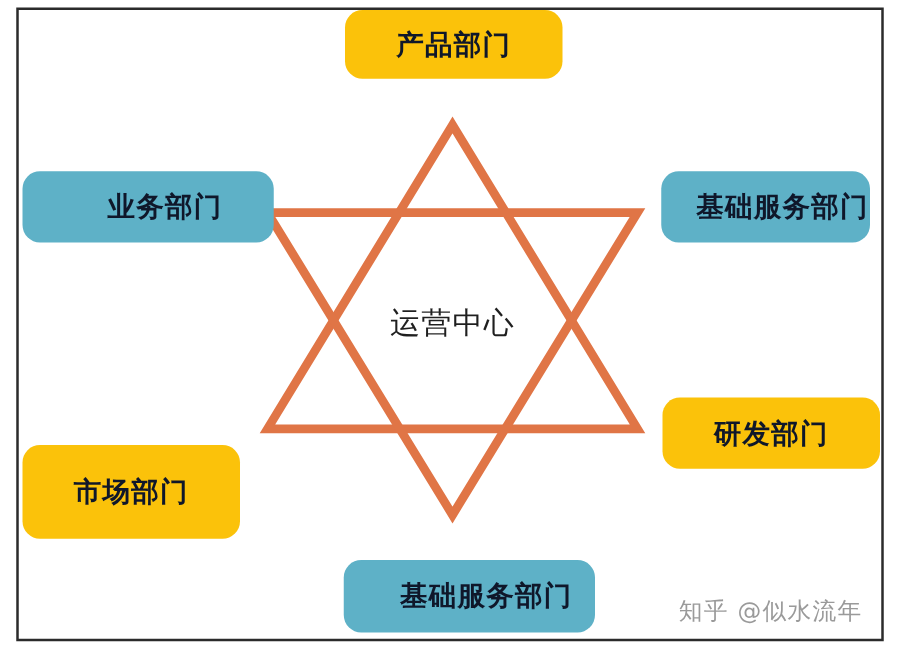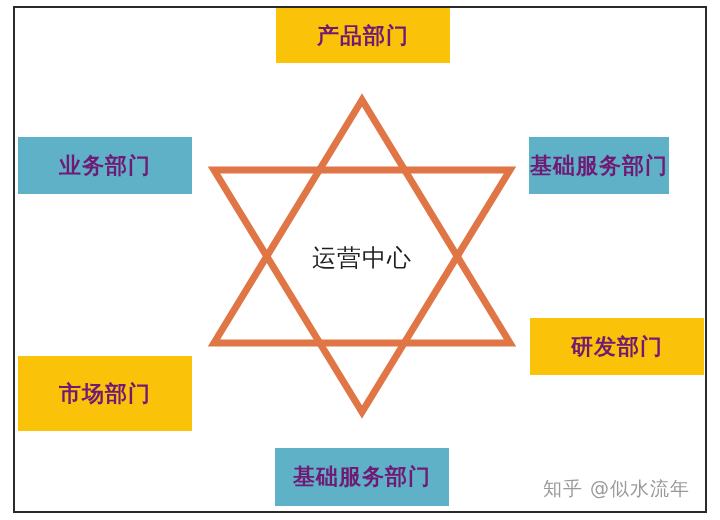--- a/index.html
+++ b/index.html
@@ -31,26 +31,27 @@
       width: 720px;
       height: 520px;
     }
     .box {
       position: absolute;
       display: flex;
       align-items: center;
       justify-content: center;
       font-size: 22px;
       font-weight: bold;
-      color: #701a75;
+      color: #0f172a;
       letter-spacing: 1px;
       white-space: nowrap;
+      border-radius: 14px;
     }
     .yellow { background: #fbc20a; }
-    .blue { background: #5eb1c7; }
+    .blue { background: #5eb1c7; padding-left: 27px; }
     .center-label {
       position: absolute;
       left: 300px;
       top: 240px;
       width: 124px;
       height: 36px;
       display: flex;
       align-items: center;
       justify-content: center;
       font-size: 24px;

